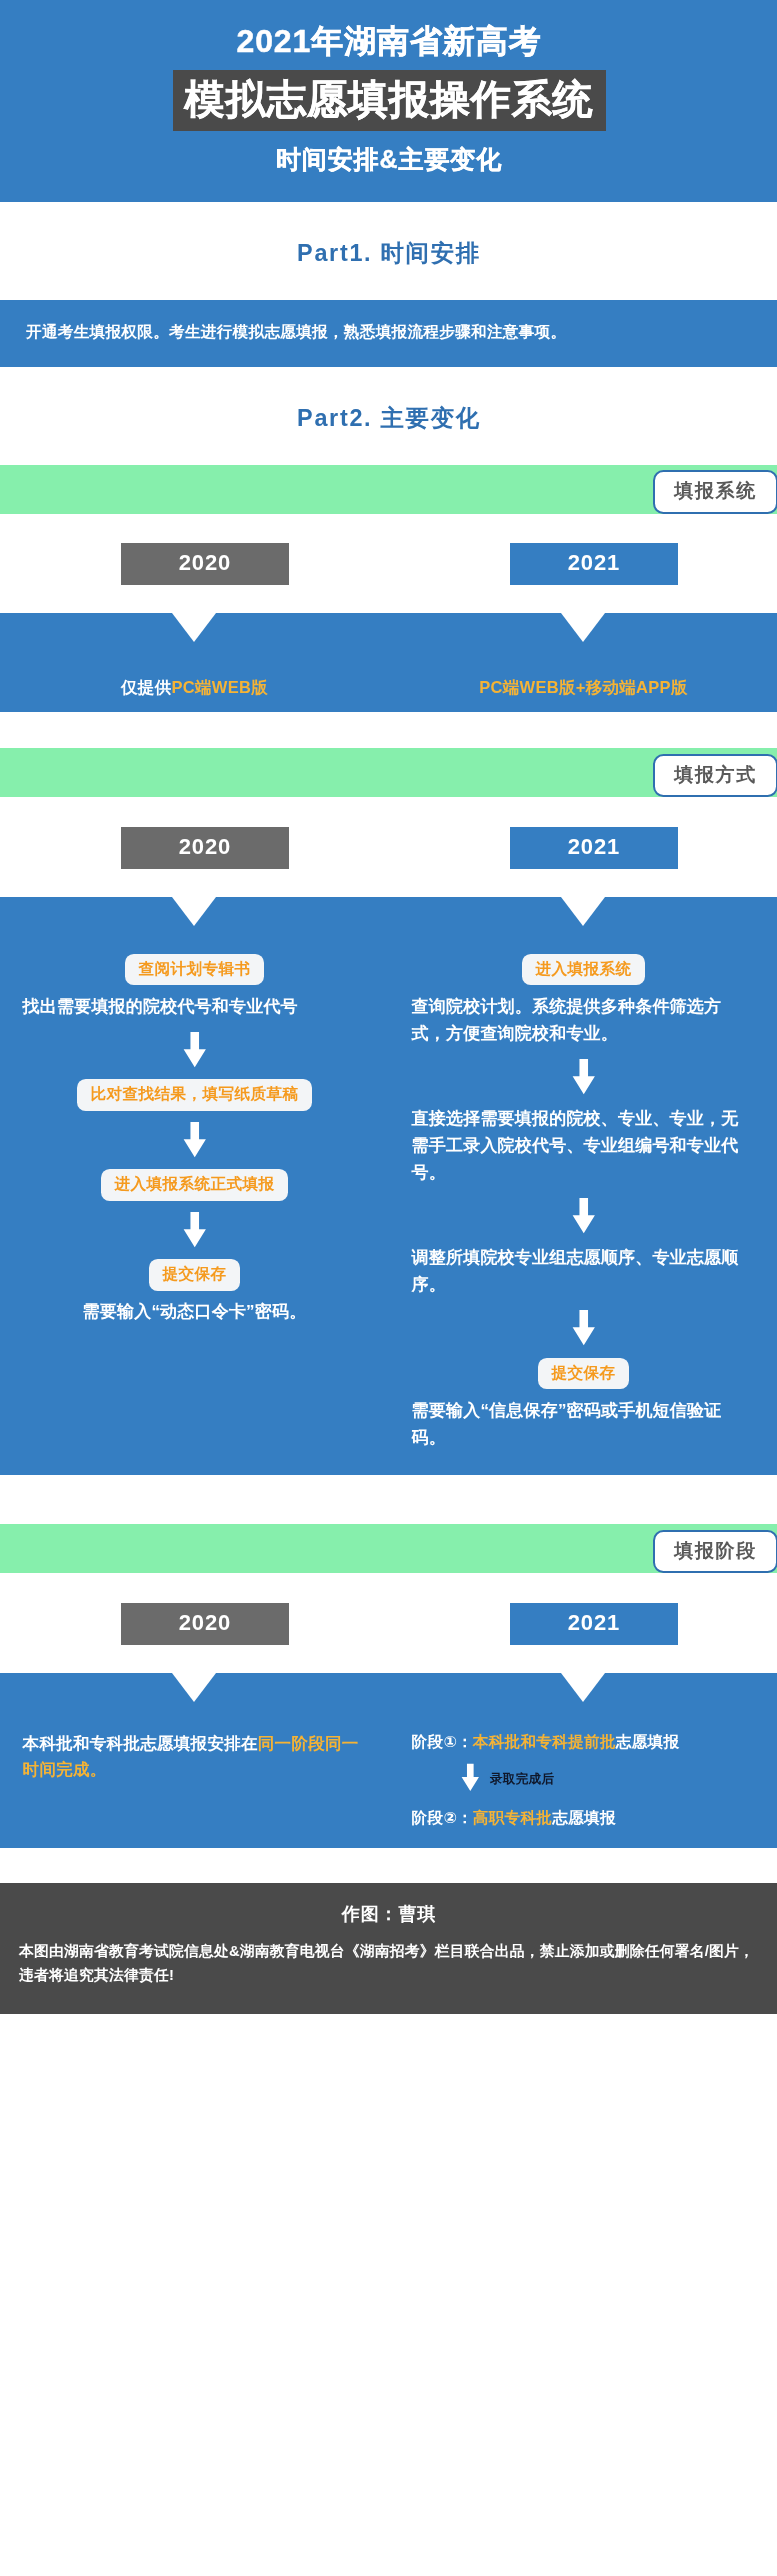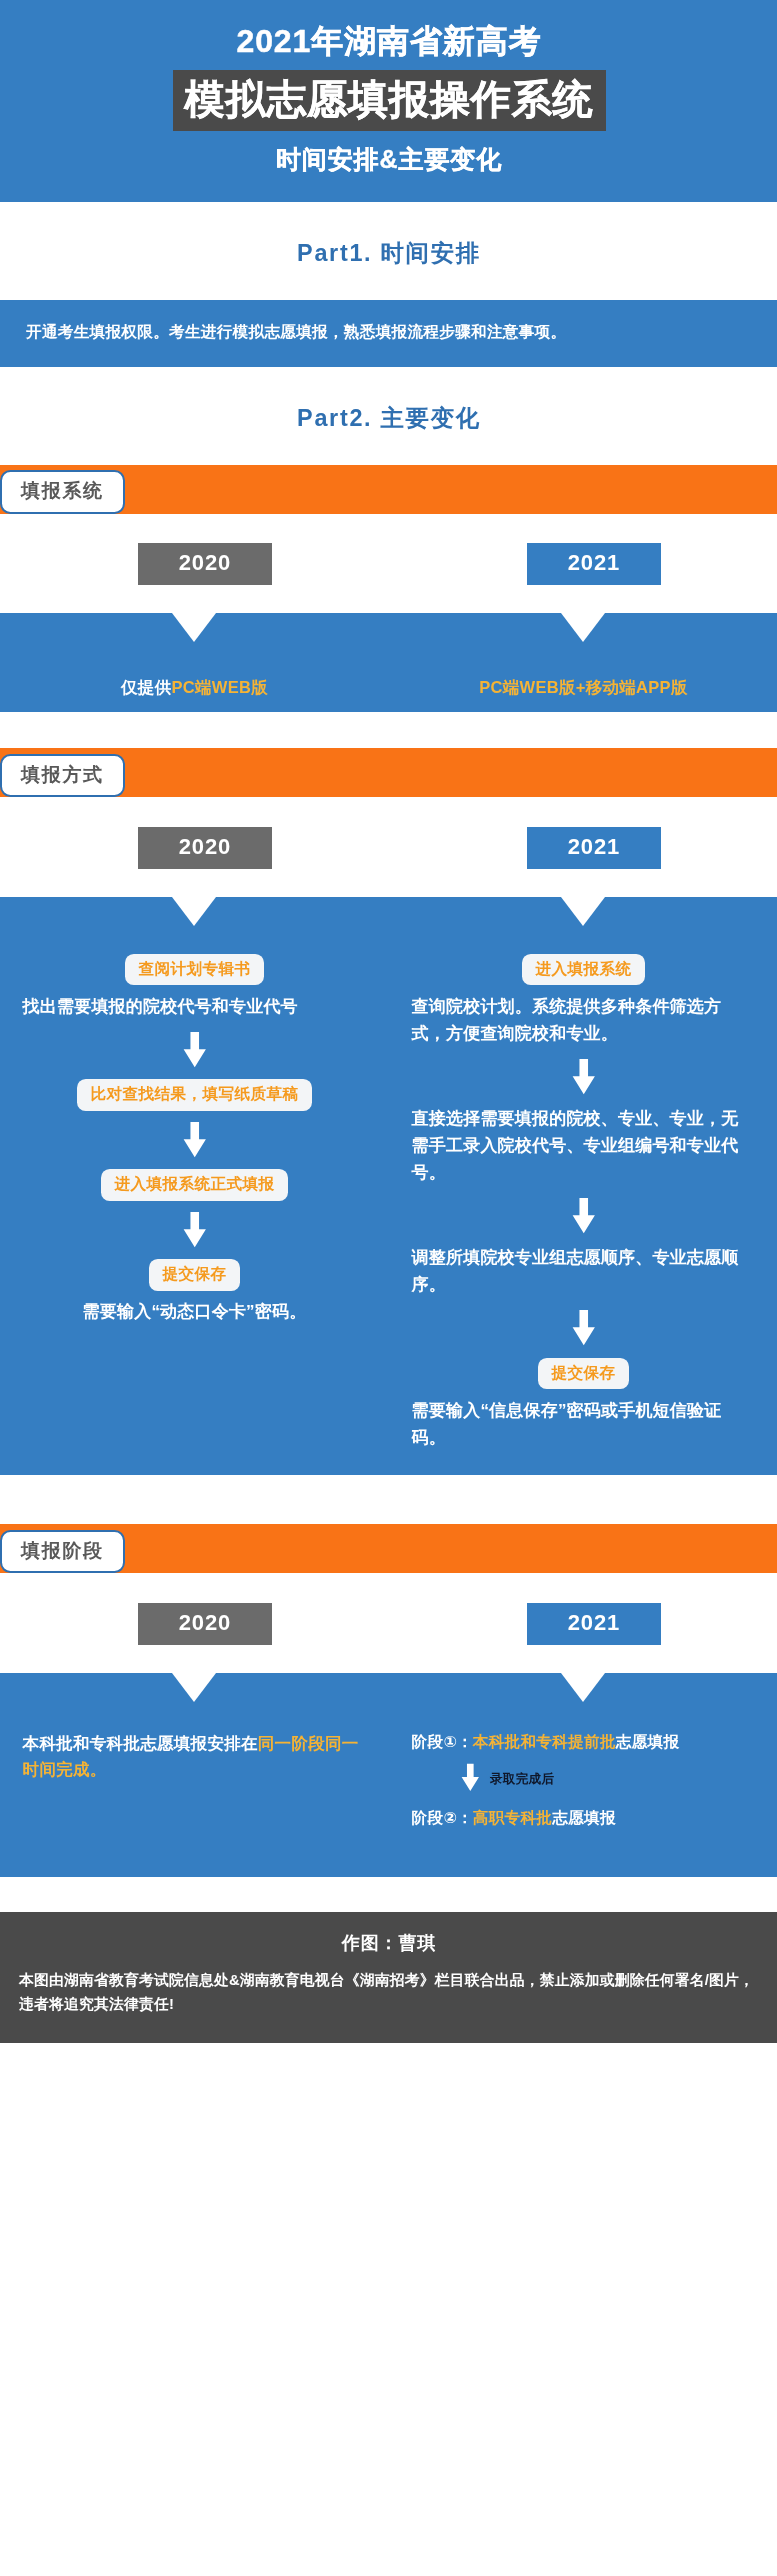--- a/index.html
+++ b/index.html
@@ -72,42 +72,42 @@
   }
   .panel-body {
     color: #ffffff;
     font-size: 15.6px;
     font-weight: 700;
     line-height: 1.62;
     letter-spacing: 0.3px;
   }
 
   
-  .sec-pill-wrap { text-align: left; background: #f97316; padding: 5.2px 0 0 0; }
+  .sec-pill-wrap { text-align: right; background: #86efac; padding: 5.2px 0 0 0; }
   .sec-pill {
     display: inline-block;
     border: 2.6px solid #2f6fb0;
     border-radius: 10.4px;
     padding: 6px 19px 7.8px 19px;
     color: #595959;
     font-size: 19px;
     font-weight: 900;
     letter-spacing: 1.7px;
     background: #ffffff;
   }
 
   
   .years {
     display: flex;
     background: #ffffff;
     padding: 29.5px 0 0 0;
   }
   .year-col { width: 50%; display: flex; justify-content: center; }
   .year-box {
-    width: 134px;
+    width: 168px;
     text-align: center;
     color: #ffffff;
     font-size: 22px;
     font-weight: 900;
     letter-spacing: 0.9px;
     padding: 7px 0 8.7px 0;
     margin-left: 21px;
   }
   .year-2020 { background: #6b6b6b; }
   .year-2021 { background: #357ec2; }
@@ -365,21 +365,21 @@
 </div>
 
 <div class="cmp-band">
   <div class="notch notch-left"></div>
   <div class="notch notch-right"></div>
 
   <div class="cmp-col" style="padding-top:57px;padding-bottom:35px">
     <div class="left-stage-text"><span class="hl-white">本科批和专科批志愿填报安排在</span><span class="hl-orange">同一阶段同一时间完成。</span></div>
   </div>
 
-  <div class="cmp-col" style="padding-top:57px;padding-bottom:47px">
+  <div class="cmp-col" style="padding-top:57px;padding-bottom:18px">
     <div class="stage-line"><span class="hl-white">阶段①：</span><span class="hl-orange">本科批和专科提前批</span><span class="hl-white">志愿填报</span></div>
 
     <div class="stage-arrow-row">
       <span>
         <svg width="22.6" height="29.5" viewBox="0 0 34 42">
             <path d="M12 0 h10 v20 h8 L17 41 L4 20 h8 Z" fill="#ffffff"></path>
           </svg>
       </span>
       <span class="lbl">录取完成后</span>
     </div>

